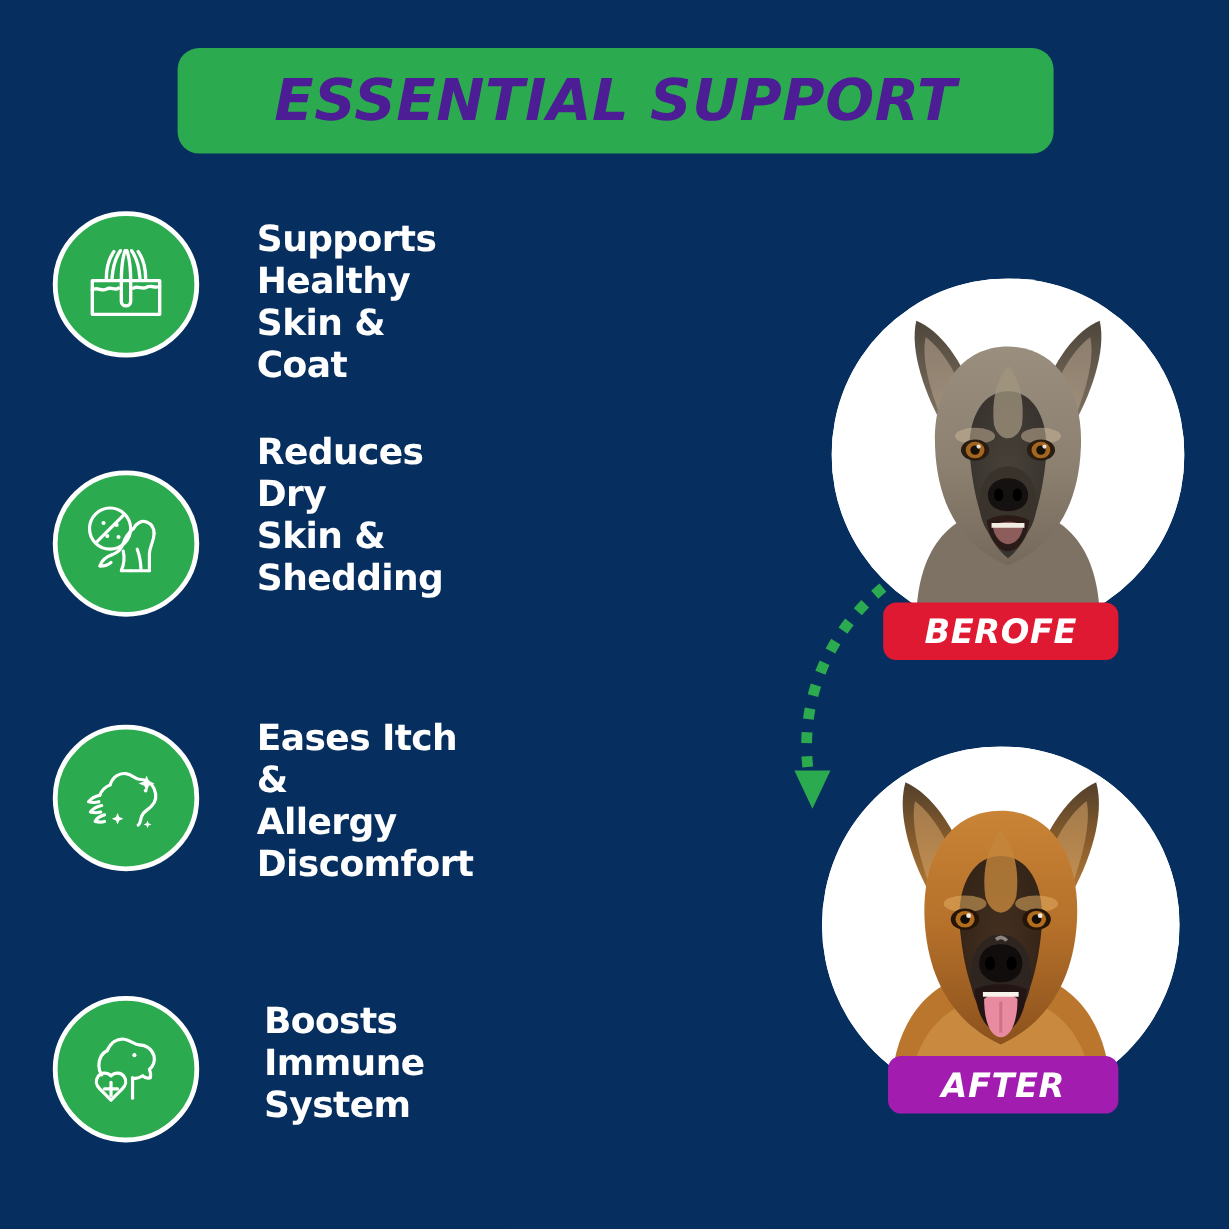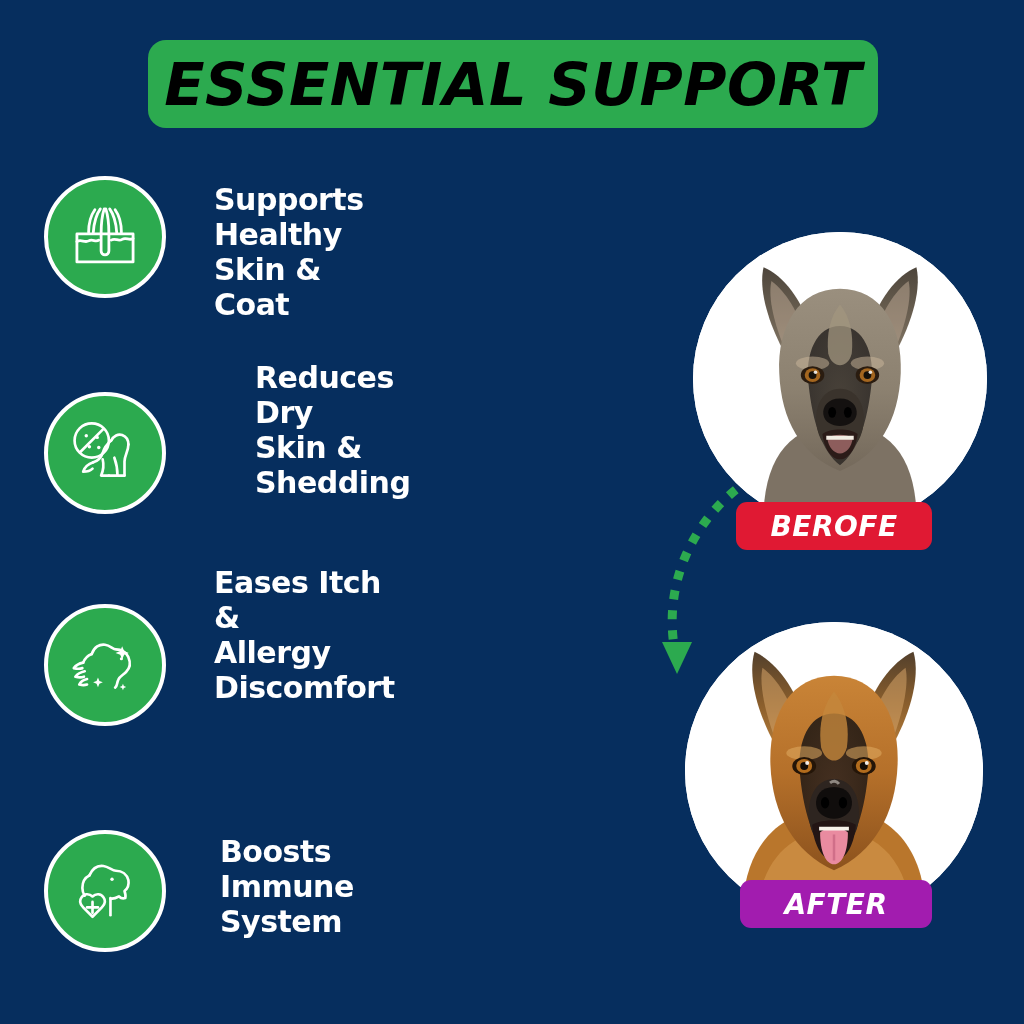--- a/index.html
+++ b/index.html
@@ -32,23 +32,23 @@
     background: #2caa4f;
     border-radius: 18px;
     display: flex;
     align-items: center;
     justify-content: center;
   }
   .header-title {
     font-family: "DejaVu Sans", sans-serif;
     font-weight: bold;
     font-style: italic;
-    font-size: 59px;
+    font-size: 48px;
     letter-spacing: 0.5px;
-    color: #000000;
+    color: #4c1d95;
     white-space: nowrap;
     line-height: 1;
   }
 
   
   .benefits {
     position: absolute;
     left: 0;
     top: 0;
     width: 700px;
@@ -85,24 +85,24 @@
     line-height: 1.17;
     letter-spacing: -0.5px;
     white-space: pre-line;
   }
 
   
   .row-1 .benefit-icon { left: 44px;  top: 176px; }
   .row-1 .benefit-text { left: 214px; top: 182px; }
 
   .row-2 .benefit-icon { left: 44px;  top: 392px; }
-  .row-2 .benefit-text { left: 214px; top: 360px; margin-left: 41px; }
+  .row-2 .benefit-text { left: 214px; top: 360px; }
 
   .row-3 .benefit-icon { left: 44px;  top: 604px; }
-  .row-3 .benefit-text { left: 214px; top: 565px; }
+  .row-3 .benefit-text { left: 214px; top: 598px; }
 
   .row-4 .benefit-icon { left: 44px;  top: 830px; }
   .row-4 .benefit-text { left: 220px; top: 834px; }
 
   
   .compare-panel {
     position: absolute;
     left: 640px;
     top: 180px;
     width: 384px;

